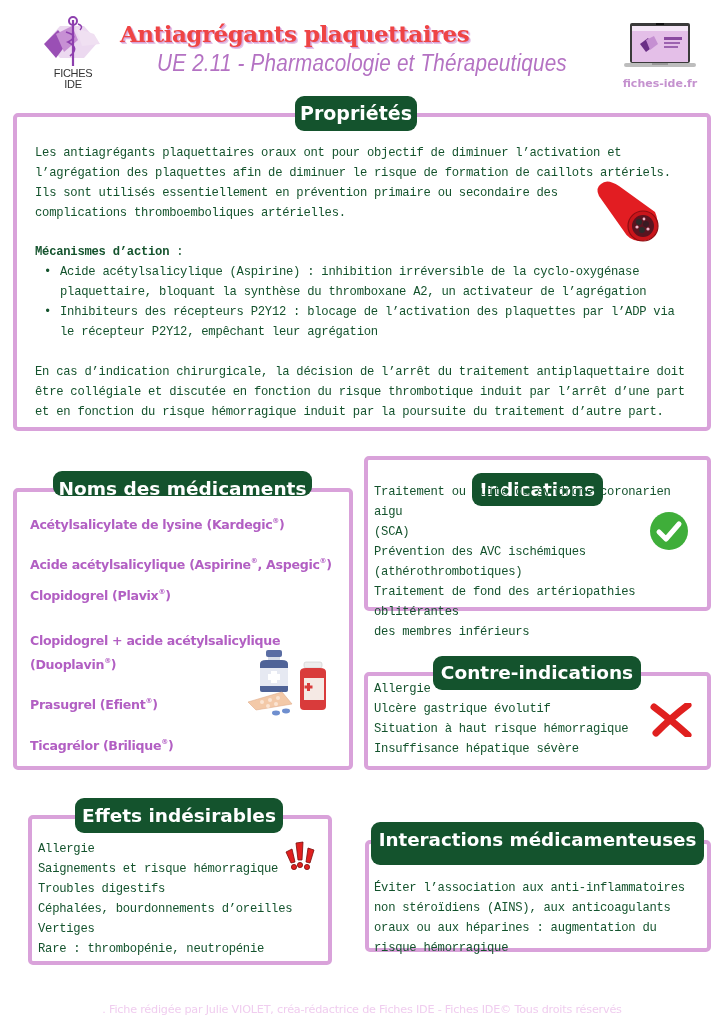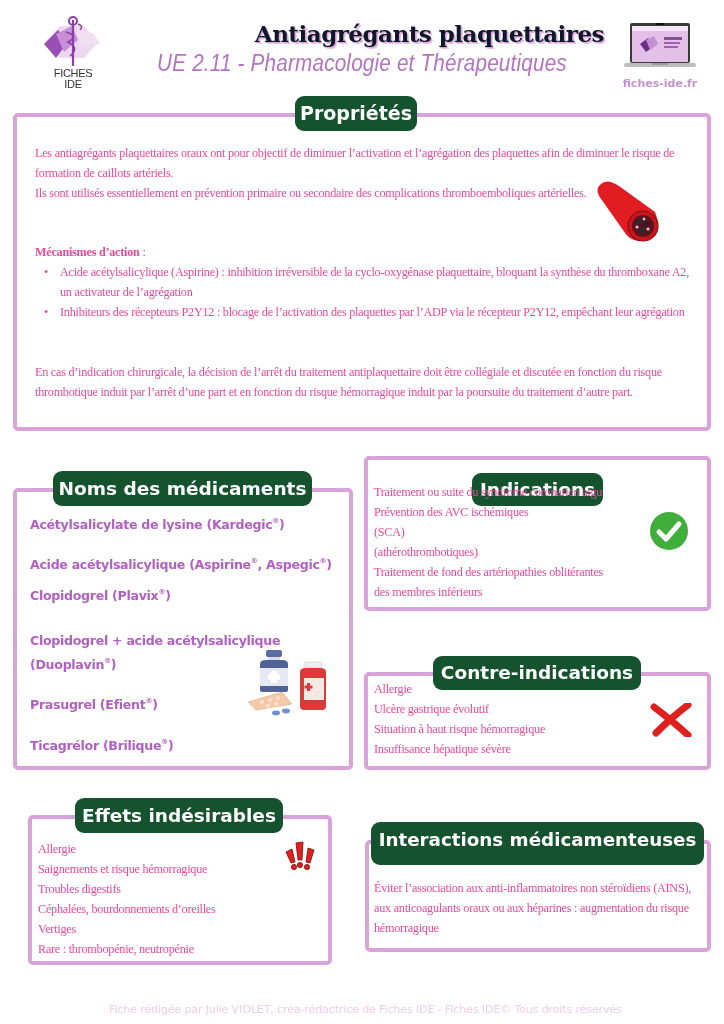--- a/index.html
+++ b/index.html
@@ -4,44 +4,44 @@
 <style>
   * { box-sizing: border-box; margin: 0; padding: 0; }
   html, body { width: 724px; height: 1024px; background: #ffffff; overflow: hidden; }
   body { position: relative; font-family: "DejaVu Sans", sans-serif; color: #1e1e1e; }
 
   .abs { position: absolute; }
 
   
   .logo { left: 36px; left: 38px; top: 12px; width: 70px; height: 80px; }
   .logo-text { position: absolute; left: 0; width: 70px; top: 56px; text-align: center; font-family: "Liberation Sans", sans-serif; font-size: 11px; line-height: 11px; color: #333; letter-spacing: -0.3px; }
-  .title { left: 120px; width: 484px; top: 20px; text-align: right; font-family: "DejaVu Serif", serif; font-weight: bold; font-size: 23px; color: #0f172a; letter-spacing: -0.5px; text-shadow: 1px 1px 0 #d7a3d8, 2px 2px 0 #e6c5e7; }
+  .title { left: 120px; width: 484px; top: 20px; text-align: left; font-family: "DejaVu Serif", serif; font-weight: bold; font-size: 23px; color: #ef4444; letter-spacing: -0.5px; text-shadow: 1px 1px 0 #d7a3d8, 2px 2px 0 #e6c5e7; }
   .subtitle { left: 120px; width: 484px; top: 50px; text-align: center; font-family: "Liberation Sans", sans-serif; font-size: 23px; font-style: italic; font-weight: 300; color: #b472c3; letter-spacing: 0.2px; transform: scaleX(0.9); }
   .laptop { left: 624px; top: 22px; width: 72px; height: 50px; }
   .site { left: 612px; width: 96px; top: 77px; text-align: center; font-size: 11px; font-weight: bold; color: #c592cf; }
 
   
   .box { position: absolute; border: 4px solid #d9a2da; border-radius: 5px; background: #fff; }
   .pill { position: absolute; background: #14532d; color: #fff; font-family: "DejaVu Sans", sans-serif; font-weight: bold; border-radius: 9px; text-align: center; white-space: nowrap; }
 
-  .text { font-family: Liberation Serif, serif; font-size: 12.2px; line-height: 20px; color: #ec4899; letter-spacing: -0.25px; }
+  .text { font-family: Liberation Mono, monospace; font-size: 12.2px; line-height: 20px; color: #14532d; letter-spacing: -0.25px; }
 
   #box-props { left: 13px; top: 113px; width: 698px; height: 318px; }
   #pill-props { left: 295px; top: 96px; width: 122px; height: 35px; font-size: 19px; line-height: 35px; }
   .props-p1 { left: 35px; top: 143px; width: 655px; }
   .props-p2 { left: 35px; top: 183px; width: 560px; }
   .mech-title { left: 35px; top: 242px; font-weight: bold; }
   .mech-list { left: 44px; top: 262px; width: 650px; list-style: none; }
   .mech-list li { position: relative; padding-left: 16px; }
   .mech-list li::before { content: "•"; position: absolute; left: 0; top: 0; }
   .props-p3 { left: 35px; top: 362px; width: 670px; }
   .vessel { left: 593px; top: 178px; width: 70px; height: 68px; }
 
   #box-noms { left: 13px; top: 488px; width: 340px; height: 282px; }
-  #pill-noms { left: 53px; top: 471px; width: 259px; height: 35px; font-size: 18.5px; line-height: 35px; }
+  #pill-noms { left: 53px; top: 471px; width: 259px; height: 25px; font-size: 18.5px; line-height: 35px; }
   .drug { position: absolute; left: 30px; font-weight: bold; color: #b25fc3; font-size: 12.6px; line-height: 20px; letter-spacing: -0.3px; }
   .drug sup { font-size: 7px; vertical-align: 6px; }
   .meds-img { left: 246px; top: 648px; width: 84px; height: 68px; }
 
   #box-ind { left: 364px; top: 456px; width: 347px; height: 155px; }
   #pill-ind { left: 472px; top: 445px; width: 131px; height: 33px; font-size: 18.5px; line-height: 33px; margin-top: 28px; }
   .ind-text { left: 374px; top: 482px; width: 330px; }
   .check { left: 649px; top: 511px; width: 40px; height: 40px; }
 
   #box-contre { left: 364px; top: 672px; width: 347px; height: 98px; }
@@ -155,22 +155,22 @@
     <circle cx="30" cy="56" r="2" fill="#fbe4d3"></circle>
     <ellipse cx="30" cy="65" rx="4" ry="2.4" fill="#6f8fcf"></ellipse>
     <ellipse cx="40" cy="63" rx="4" ry="2.4" fill="#6f8fcf"></ellipse>
   </svg>
 </div>
 
 <div class="box" id="box-ind"></div>
 <div class="pill" id="pill-ind">Indications</div>
 <div class="abs text ind-text">
   <div>Traitement ou suite du syndrome coronarien aigu</div>
+  <div>(SCA)</div>
   <div>Prévention des AVC ischémiques</div>
-  <div>(SCA)</div>
   <div>(athérothrombotiques)</div>
   <div>Traitement de fond des artériopathies oblitérantes</div>
   <div>des membres inférieurs</div>
 </div>
 <div class="abs check">
   <svg width="40" height="40" viewBox="0 0 40 40">
     <circle cx="20" cy="20" r="19" fill="#3fae3a"></circle>
     <path d="M10 21 L17 28 L30 13" fill="none" stroke="#fff" stroke-width="5" stroke-linecap="round" stroke-linejoin="round"></path>
   </svg>
 </div>

